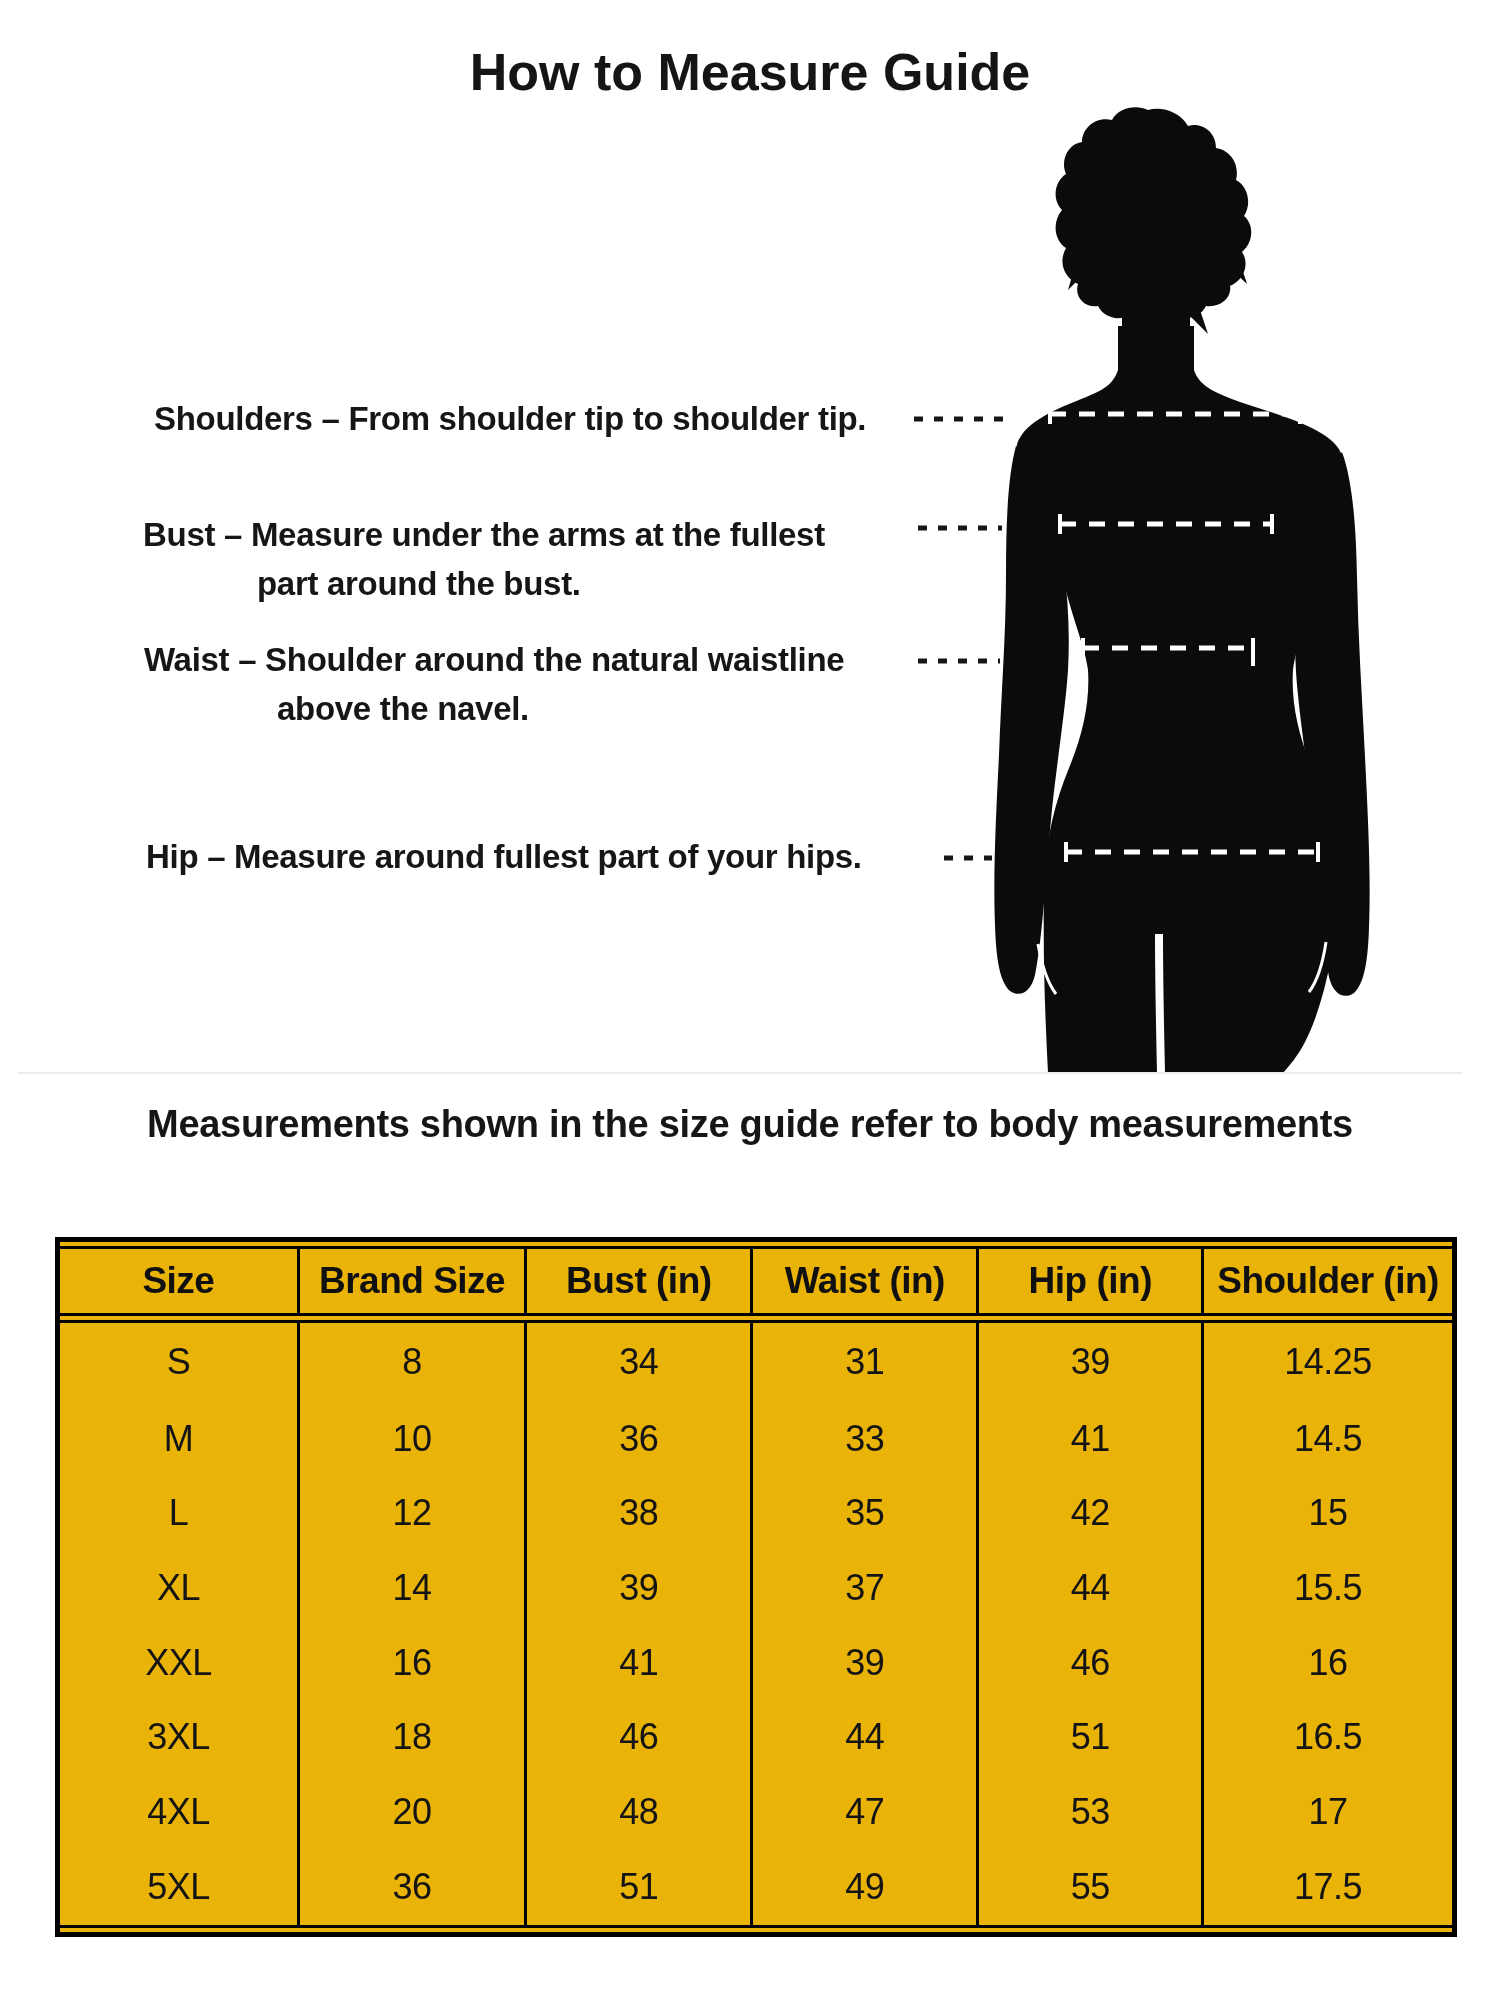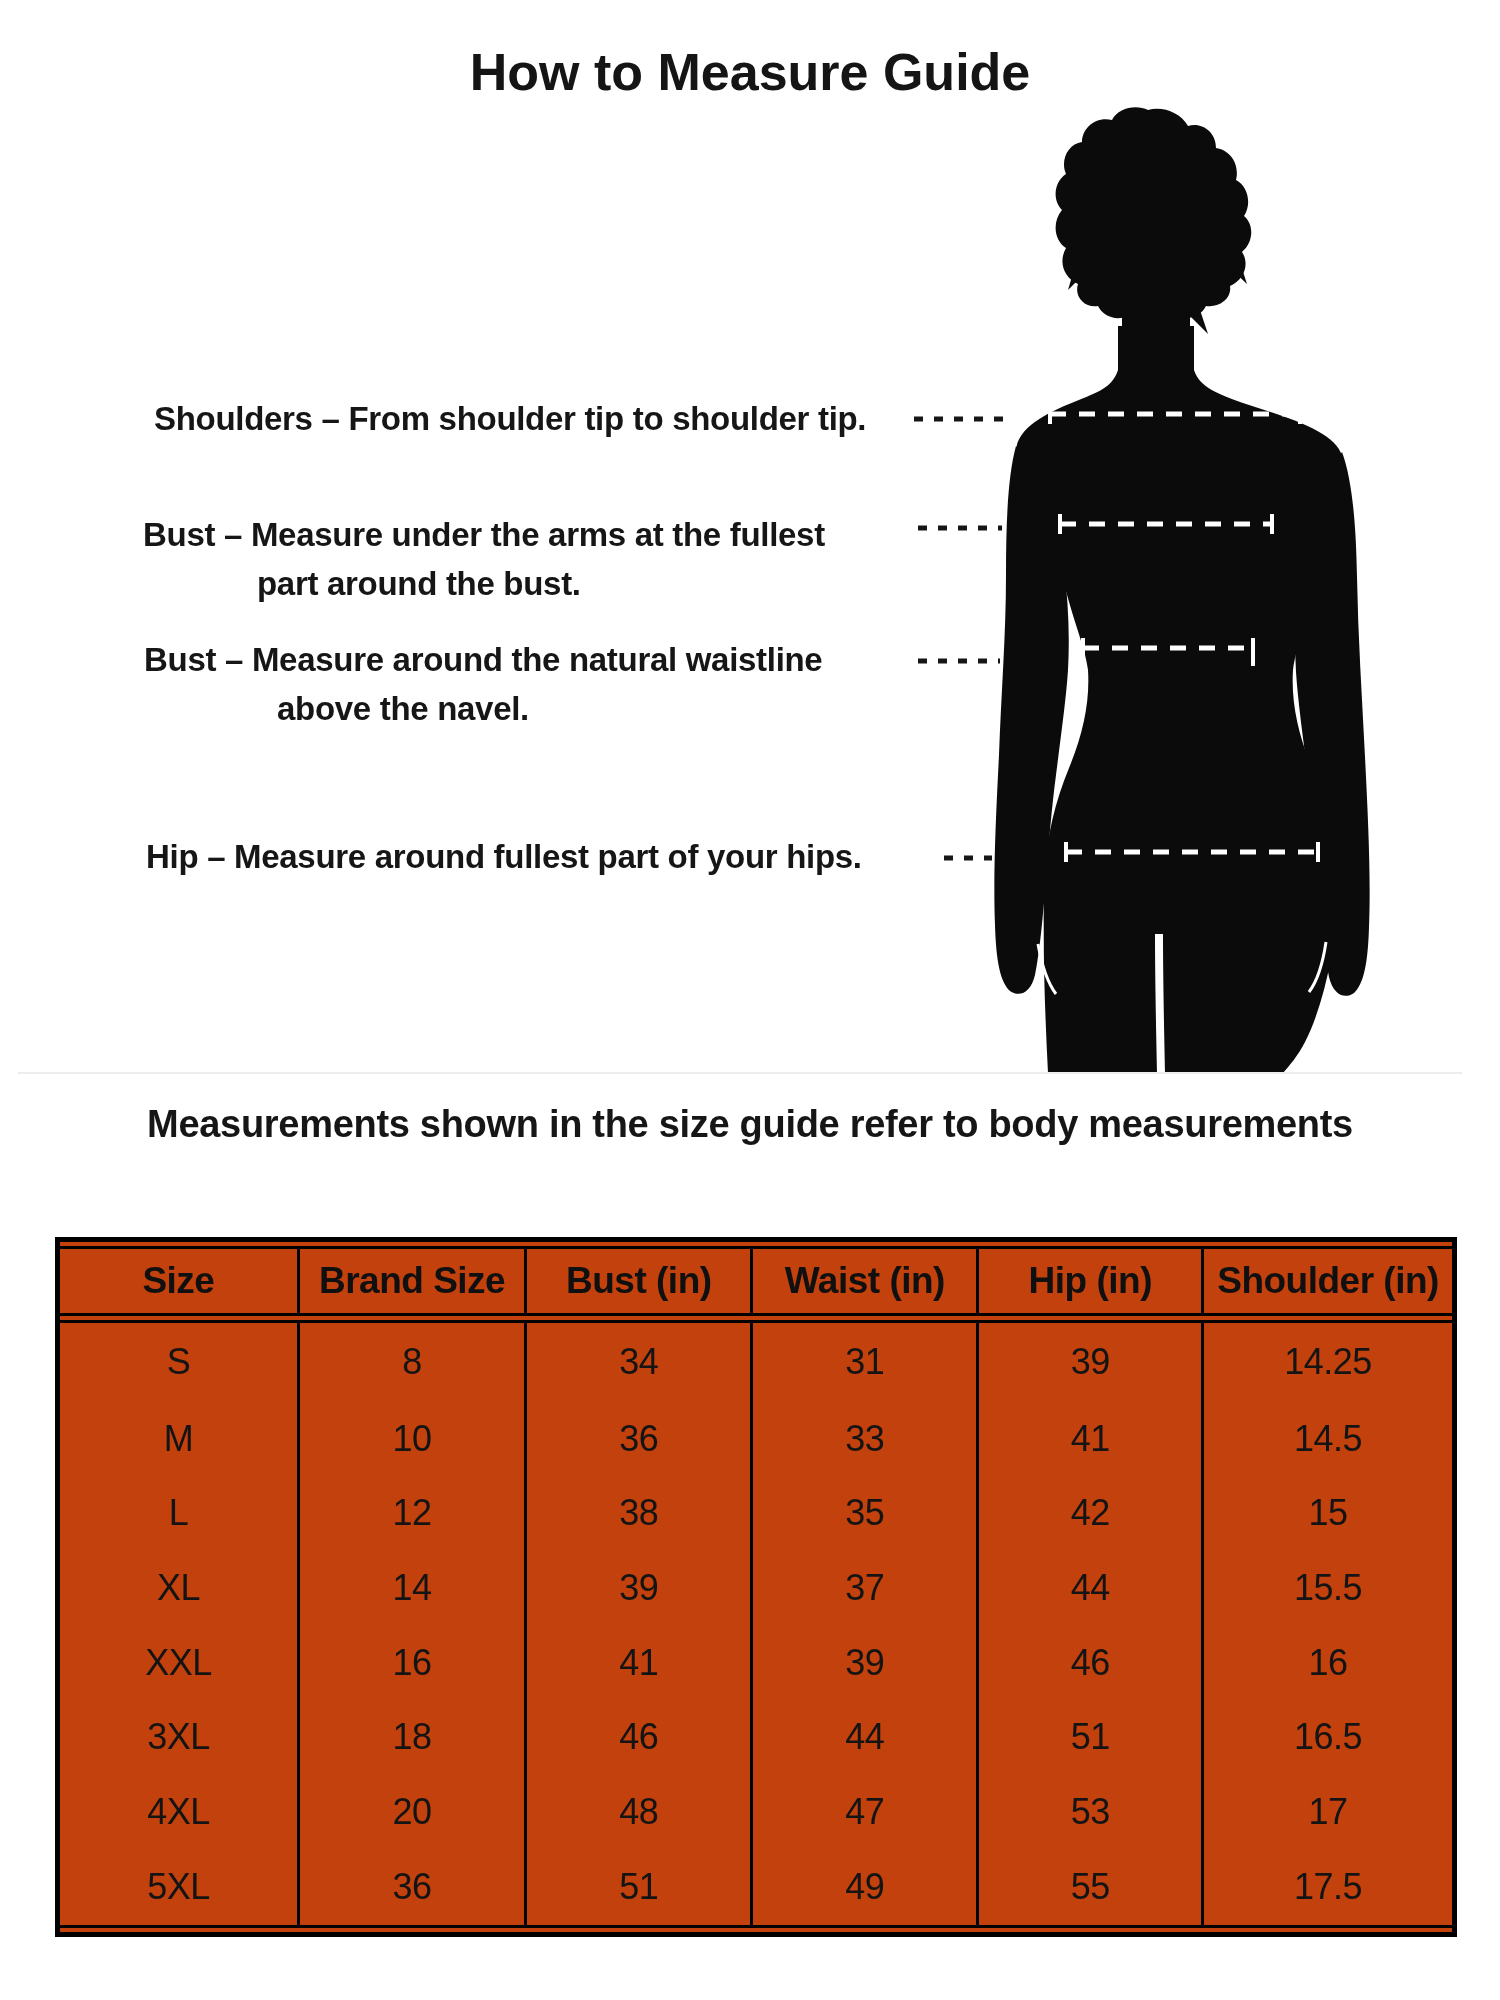--- a/index.html
+++ b/index.html
@@ -10,21 +10,21 @@
   .ins{position:absolute;font-size:33px;font-weight:bold;letter-spacing:-0.3px;
        white-space:nowrap;color:#161616;}
   .note{position:absolute;top:1103px;left:0;width:100%;text-align:center;
         font-size:38px;font-weight:bold;letter-spacing:-0.3px;color:#161616;}
   .photo-edge{position:absolute;top:1072px;left:18px;width:1444px;height:2px;background:#ededed;}
   .figure-svg{position:absolute;left:880px;top:100px;width:540px;height:980px;}
   .wdash{stroke:#fff;stroke-width:5;stroke-dasharray:16 13;}
   .wtick{stroke:#fff;stroke-width:4;}
   .bdash{stroke:#161616;stroke-width:5;stroke-dasharray:9 11;}
   .size-table-frame{position:absolute;left:55px;top:1237px;width:1402px;height:700px;
-        border:5px solid #000;box-sizing:border-box;padding:4px 0;background:#c2410c;}
+        border:5px solid #000;box-sizing:border-box;padding:4px 0;background:#eab308;}
   table{width:100%;height:100%;border-collapse:collapse;table-layout:fixed;
         border-top:3px solid #000;border-bottom:3px solid #000;}
   th,td{text-align:center;vertical-align:middle;padding:0;}
   th{font-size:37px;font-weight:bold;letter-spacing:-0.5px;height:64px;
      border-bottom:10px double #000;color:#101010;}
   td{font-size:36px;font-weight:400;letter-spacing:-0.5px;color:#141414;}
   th + th, td + td{border-left:3px solid #000;}
   th:nth-child(1){width:17.2%;} th:nth-child(2){width:16.3%;}
   th:nth-child(3){width:16.2%;text-align:center;} th:nth-child(4){width:16.2%;}
   th:nth-child(5){width:16.1%;} th:nth-child(6){width:18%;}
@@ -32,21 +32,21 @@
 </head>
 <body>
 
 <div class="page">
 
   <div class="title">How to Measure Guide</div>
 
   <div class="ins" style="left:154px;top:400px;">Shoulders – From shoulder tip to shoulder tip.</div>
   <div class="ins" style="left:143px;top:516px;">Bust – Measure under the arms at the fullest</div>
   <div class="ins" style="left:257px;top:565px;">part around the bust.</div>
-  <div class="ins" style="left:144px;top:641px;">Bust – Measure around the natural waistline</div>
+  <div class="ins" style="left:144px;top:641px;">Waist – Shoulder around the natural waistline</div>
   <div class="ins" style="left:277px;top:690px;">above the navel.</div>
   <div class="ins" style="left:146px;top:838px;">Hip – Measure around fullest part of your hips.</div>
 
   <svg class="figure-svg" viewBox="880 100 540 980" xmlns="http://www.w3.org/2000/svg">
     <g fill="#0b0b0b">
       <path d="M1148 110 C1136 104 1118 108 1112 120 C1096 116 1082 128 1082 142
         C1068 144 1060 160 1066 174 C1054 182 1052 200 1062 210 C1052 222 1054 240 1066 248
         C1058 262 1064 278 1078 284 C1074 296 1084 308 1098 306 C1104 318 1120 322 1130 314
         C1144 322 1160 322 1170 314 C1184 322 1200 318 1206 306 C1220 308 1232 298 1230 286
         C1244 280 1250 264 1242 252 C1254 242 1254 224 1244 216 C1252 204 1248 186 1236 180

